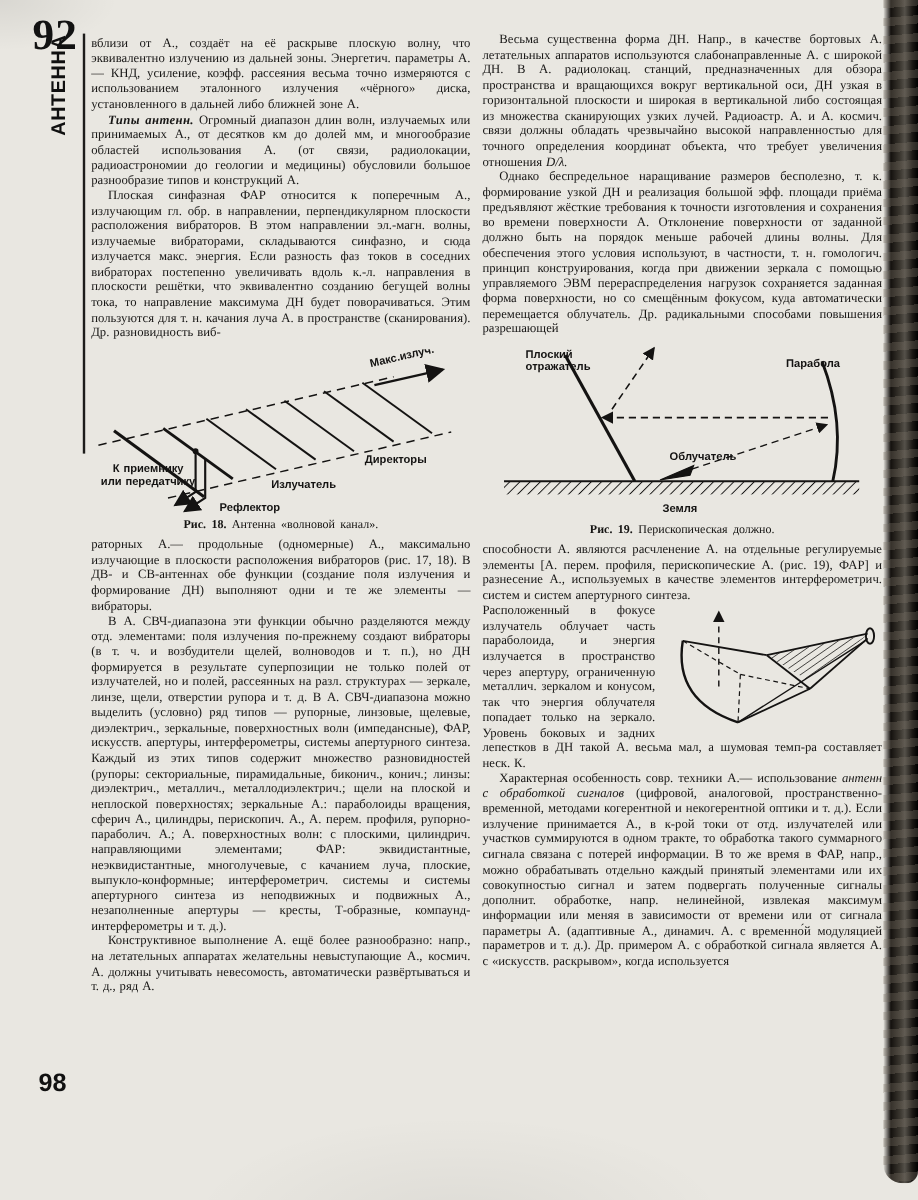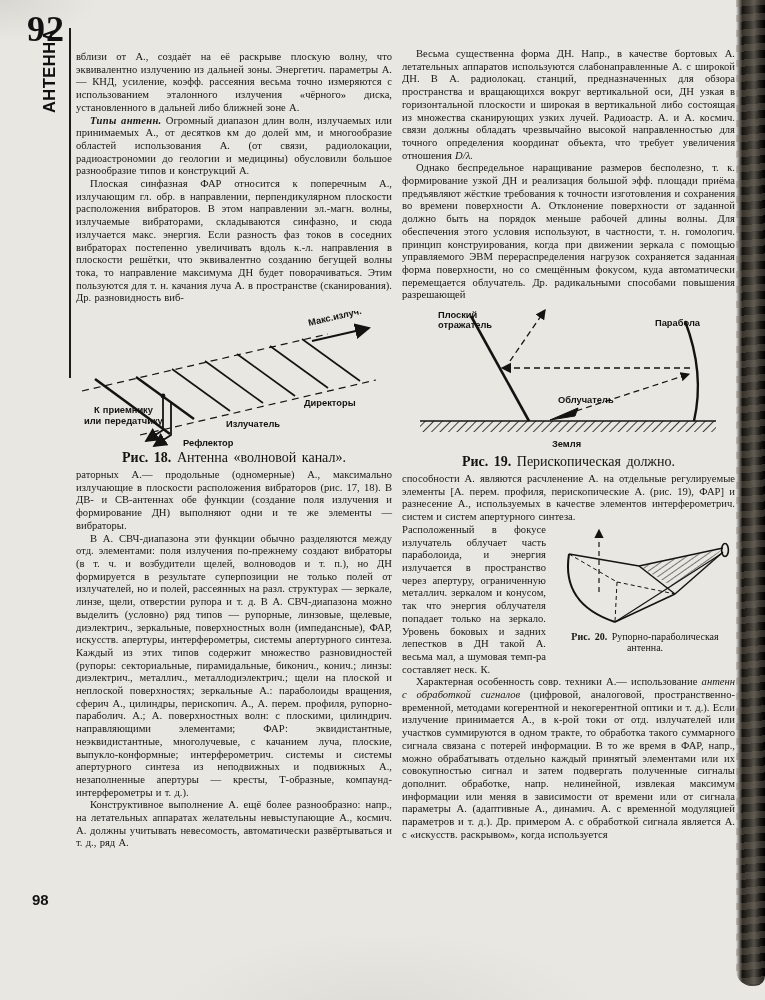--- a/index.html
+++ b/index.html
@@ -14,37 +14,37 @@
   #page::before{content:"";position:absolute;inset:0;pointer-events:none;
     background:
       radial-gradient(140px 60px at 0% 0%, rgba(0,0,0,.07), transparent 70%),
       radial-gradient(300px 120px at 50% 102%, rgba(0,0,0,.05), transparent 75%);}
   .pagenum-top{
     position:absolute;left:27px;top:6px;
     font-family:"Liberation Serif",serif;font-weight:bold;font-size:36px;line-height:46px;
     letter-spacing:1px;color:#121212;}
   .pagenum-bottom{
     position:absolute;left:32px;top:891px;
-    font-family:"Liberation Sans",sans-serif;font-weight:bold;font-size:15px;color:#111;}
+    font-family:"Liberation Sans",sans-serif;font-weight:bold;font-size:21px;color:#111;}
   .side-label{
     position:absolute;left:40px;top:117px;width:92px;height:22px;
     transform:rotate(-90deg);transform-origin:0 0;
     font-family:"Liberation Sans","DejaVu Sans",sans-serif;
     font-weight:bold;font-size:16.5px;letter-spacing:.5px;color:#101010;
     text-align:center;}
   .side-rule{position:absolute;left:69px;top:28px;width:2px;height:350px;background:#1d1c1a;}
-  .col{position:absolute;text-align:justify;font-size:10.6px;line-height:12.7px;word-spacing:.6px;margin-top:20px;}
+  .col{position:absolute;text-align:justify;font-size:10.6px;line-height:12.7px;word-spacing:.6px;}
   .col-left{left:76px;top:31px;width:316px;}
   .col-right{left:402px;top:28px;width:333px;}
   p{margin:0;}
   p.ind{text-indent:14px;}
   b.lead{letter-spacing:.3px;font-style:italic;}
   .figure{margin:6px 0 5px 0;}
   .fig-caption{
-    text-align:center;font-size:14px;line-height:12px;word-spacing:2px;
+    text-align:center;font-size:10px;line-height:12px;word-spacing:2px;
     margin-top:3px;color:#151412;}
   .fig-caption .cap-label{font-weight:bold;}
   svg{display:block;}
   svg text{
     font-family:"Liberation Sans","DejaVu Sans",sans-serif;
     font-weight:bold;font-size:9.3px;fill:#141312;}
   .fig20-float{float:right;width:180px;margin:2px 0 3px 9px;}
   .fig20-float .fig-caption{font-size:10px;line-height:11.5px;}
   .edge-band{
     position:absolute;right:0;top:0;width:29px;height:986px;
@@ -179,21 +179,20 @@
           <line x1="62" y1="56" x2="60" y2="96" stroke="#141312" stroke-width="1" stroke-dasharray="4 3"></line>
 
           <line x1="84" y1="40" x2="168" y2="22" stroke="#141312" stroke-width="1.5"></line>
           <line x1="120" y1="68" x2="168" y2="26" stroke="#141312" stroke-width="1.5"></line>
           <line x1="60" y1="96" x2="166" y2="28" stroke="#141312" stroke-width="1.2"></line>
 
           <polygon points="84,40 168,23 120,62" fill="url(#hatch20)" stroke="none"></polygon>
 
           <ellipse cx="170" cy="24" rx="3.4" ry="6.5" fill="none" stroke="#141312" stroke-width="1.6"></ellipse>
         </svg>
-        <div class="fig-caption"><span class="cap-label">Рис. 20.</span> <span>Рупорно-параболическая антенна.</span></div>
       </div>
       <p>Расположенный в фокусе излучатель облучает часть параболоида, и энергия излучается в пространство через апертуру, ограниченную металлич. зеркалом и конусом, так что энергия облучателя попадает только на зеркало. Уровень боковых и задних лепестков в ДН такой А. весьма мал, а шумовая темп-ра составляет неск. К.</p>
       <div class="clear"></div>
     </div>
 
     <p class="ind"><span>Характерная особенность совр. техники А.— использование</span> <i>антенн с обработкой сигналов</i> <span>(цифровой, аналоговой, пространственно-временной, методами когерентной и некогерентной оптики и т. д.). Если излучение принимается А., в к-рой токи от отд. излучателей или участков суммируются в одном тракте, то обработка такого суммарного сигнала связана с потерей информации. В то же время в ФАР, напр., можно обрабатывать отдельно каждый принятый элементами или их совокупностью сигнал и затем подвергать полученные сигналы дополнит. обработке, напр. нелинейной, извлекая максимум информации или меняя в зависимости от времени или от сигнала параметры А. (адаптивные А., динамич. А. с временно́й модуляцией параметров и т. д.). Др. примером А. с обработкой сигнала является А. с «искусств. раскрывом», когда используется</span></p>
   </div>
 
 </div>
 

